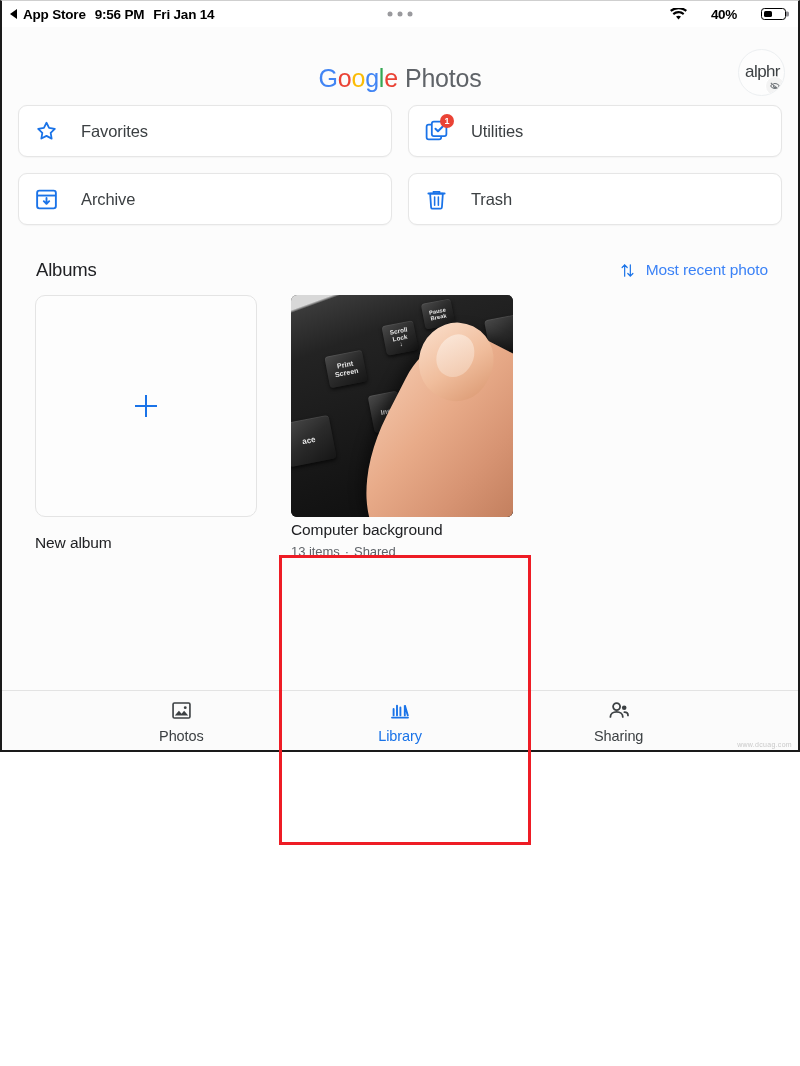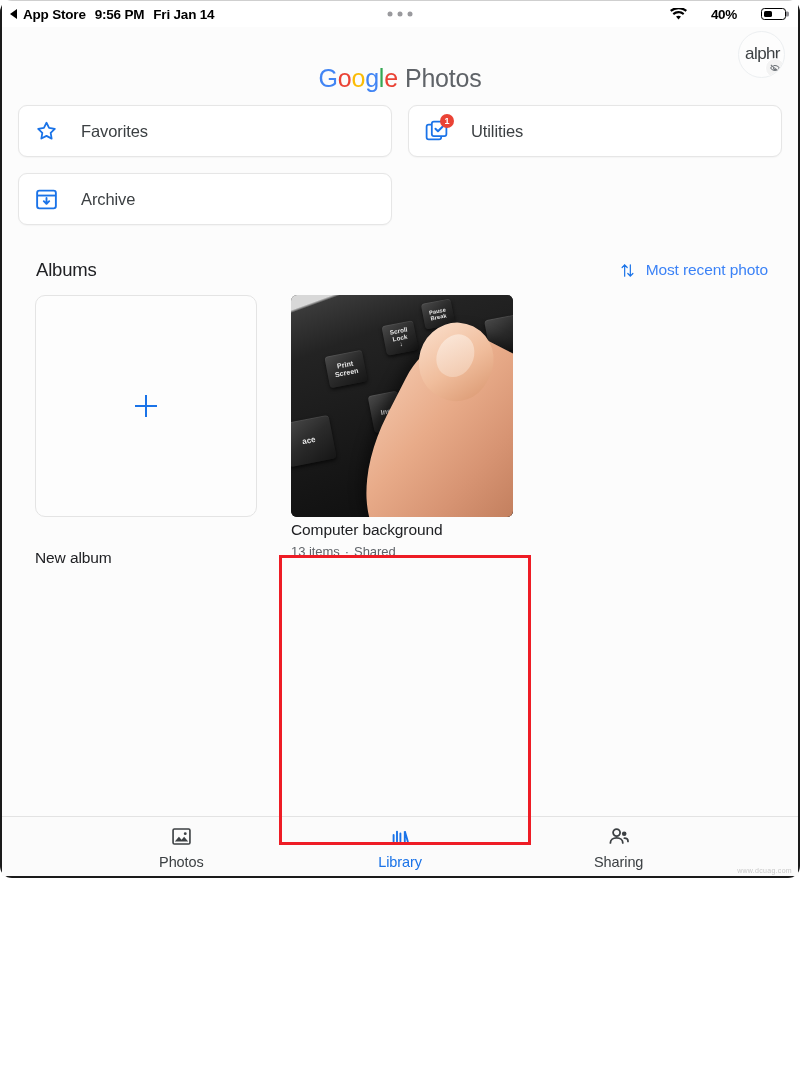--- a/index.html
+++ b/index.html
@@ -5,27 +5,27 @@
   * { box-sizing: border-box; margin: 0; padding: 0; }
   html, body {
     width: 800px; height: 1066px;
     background: #ffffff;
     font-family: "Liberation Sans", sans-serif;
     -webkit-font-smoothing: antialiased;
     overflow: hidden;
   }
   .screen {
     position: relative;
-    width: 800px; height: 878px;
+    width: 800px; height: 752px;
     background: #fcfcfc;
     border-left: 2px solid #1a1a1a;
     border-right: 2px solid #1a1a1a;
     border-top: 1px solid #cfcfcf;
     border-bottom: 2px solid #1a1a1a;
-    display: flex; flex-direction: column; border-radius: 12px;
+    display: flex; flex-direction: column;
   }
 
   
   .statusbar {
     height: 26px; flex: 0 0 26px;
     background: #ffffff;
     display: flex; align-items: center;
     padding: 0 12px 0 8px;
     position: relative;
     font-size: 13.5px; font-weight: 700; color: #000;
@@ -69,21 +69,21 @@
     height: 66px; flex: 0 0 66px;
     position: relative;
     display: flex; align-items: flex-end; justify-content: center;
   }
   .brand { display: flex; align-items: baseline; font-size: 25px; letter-spacing: -0.2px; }
   .brand .g-logo { font-weight: 400; }
   .brand .g-logo span { font-weight: 400; }
   .brand .photos-word { color: #5f6368; font-weight: 400; margin-left: 7px; }
 
   .avatar-wrap {
-    position: absolute; right: 13px; top: 4px;
+    position: absolute; right: 13px; top: 22px;
     width: 47px; height: 47px;
   }
   .avatar {
     width: 47px; height: 47px; border-radius: 50%;
     background: #fdfdfd; border: 1px solid #eceff1;
     display: flex; align-items: center; justify-content: center;
     overflow: hidden; position: relative;
   }
   .avatar-text {
     font-size: 17px; font-weight: 500; color: #3c4043;
@@ -156,21 +156,21 @@
     display: flex; align-items: center; justify-content: center;
   }
   .plus {
     position: relative; width: 22px; height: 22px;
   }
   .plus::before, .plus::after {
     content: ""; position: absolute; background: #1a73e8;
   }
   .plus::before { left: 0; top: 10px; width: 22px; height: 2px; }
   .plus::after { top: 0; left: 10px; height: 22px; width: 2px; }
-  .tile-caption { font-size: 15.5px; color: #202124; margin-top: 32px; letter-spacing: -0.1px; }
+  .tile-caption { font-size: 15.5px; color: #202124; margin-top: 17px; letter-spacing: -0.1px; }
 
   
   .album-thumb {
     width: 222px; height: 222px; border-radius: 6px;
     overflow: hidden; position: relative;
     background: #2e2e2e;
   }
   .kb {
     position: absolute; inset: 0;
     background:
@@ -326,20 +326,31 @@
       <span class="ic">
         <svg width="25" height="25" viewBox="0 0 24 24">
           <rect x="3" y="3.5" width="18" height="17" rx="2.2" fill="none" stroke="#1a73e8" stroke-width="1.8"></rect>
           <path d="M3.4 8.2h17.2" stroke="#1a73e8" stroke-width="1.8"></path>
           <path d="M12 10.6v5.6m0 0l-2.6-2.6M12 16.2l2.6-2.6" fill="none" stroke="#1a73e8" stroke-width="1.8" stroke-linecap="round" stroke-linejoin="round"></path>
         </svg>
       </span>
       <span class="lbl">Archive</span>
     </div>
 
+    <div class="shortcut">
+      <span class="ic">
+        <svg width="25" height="25" viewBox="0 0 24 24">
+          <path d="M4.2 6.2h15.6" stroke="#1a73e8" stroke-width="1.8" stroke-linecap="round"></path>
+          <path d="M9.2 6.2V4.6h5.6v1.6" fill="none" stroke="#1a73e8" stroke-width="1.7"></path>
+          <path d="M5.9 6.4h12.2l-.9 13.1a1.4 1.4 0 0 1-1.4 1.3H8.2a1.4 1.4 0 0 1-1.4-1.3z" fill="none" stroke="#1a73e8" stroke-width="1.7" stroke-linejoin="round"></path>
+          <path d="M10.2 9.6v8M13.8 9.6v8" stroke="#1a73e8" stroke-width="1.5" stroke-linecap="round"></path>
+        </svg>
+      </span>
+      <span class="lbl">Trash</span>
+    </div>
   </div>
 
   <div class="albums-head">
     <span class="albums-title">Albums</span>
     <span class="sort-ctl">
       <svg width="17" height="17" viewBox="0 0 24 24">
         <path d="M8 20V4m0 0L4.4 7.8M8 4l3.6 3.8" fill="none" stroke="#1a73e8" stroke-width="1.7" stroke-linecap="round" stroke-linejoin="round"></path>
         <path d="M16 4v16m0 0l3.6-3.8M16 20l-3.6-3.8" fill="none" stroke="#1a73e8" stroke-width="1.7" stroke-linecap="round" stroke-linejoin="round"></path>
       </svg>
       <span class="sort-lbl">Most recent photo</span>

